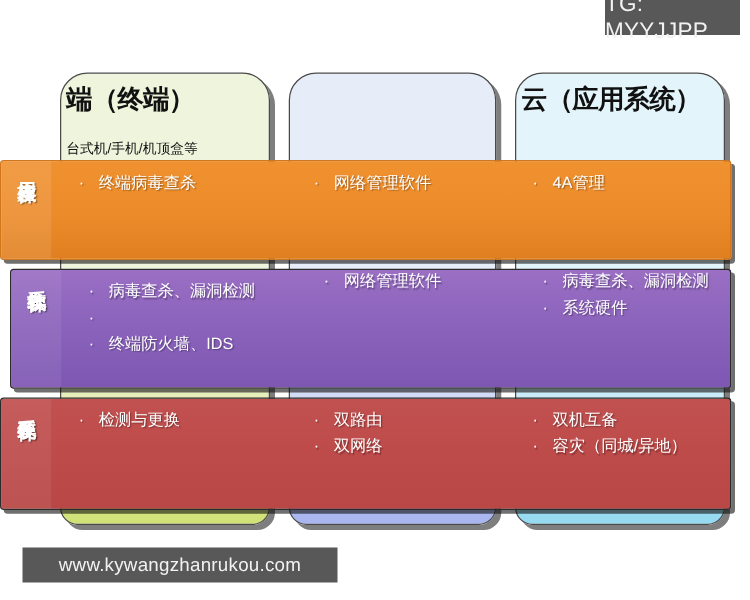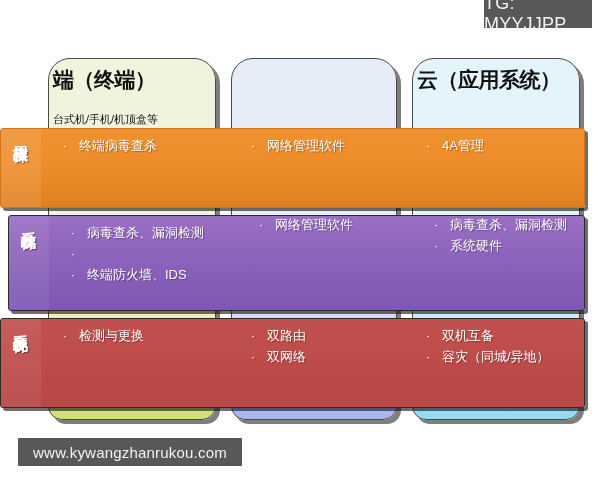--- a/index.html
+++ b/index.html
@@ -16,21 +16,21 @@
   
   .badge{
     position:absolute;
     background:#585858;
     color:#f2f2f2;
     font-size:15px;
     letter-spacing:.2px;
     display:flex;align-items:center;justify-content:center;
   }
   #tg-badge{right:8px;top:0;width:108px;height:28px;font-size:18px;}
-  #site-badge{left:18px;top:438px;width:224px;height:28px;font-size:15px;}
+  #site-badge{left:18px;top:438px;width:252px;height:28px;font-size:15px;}
 
   
   .pillar{
     position:absolute;
     top:58px;
     height:362px;
     border:1.4px solid #4a4a4a;
     border-radius:22px 22px 14px 14px;
     box-shadow:4px 4px 0 rgba(20,20,20,.55);
     box-sizing:border-box;

